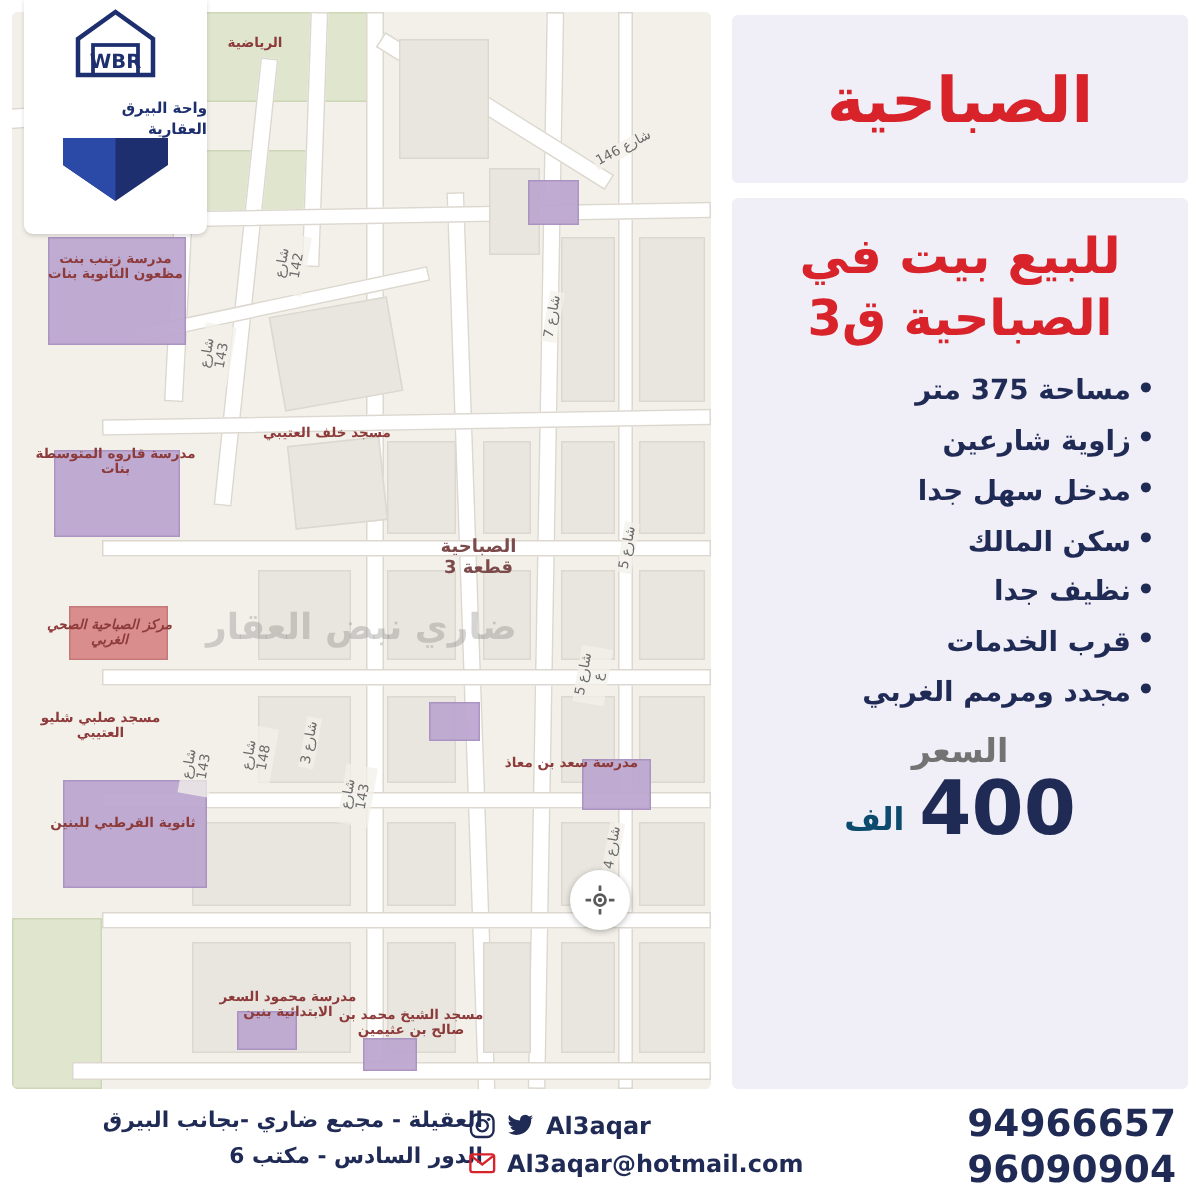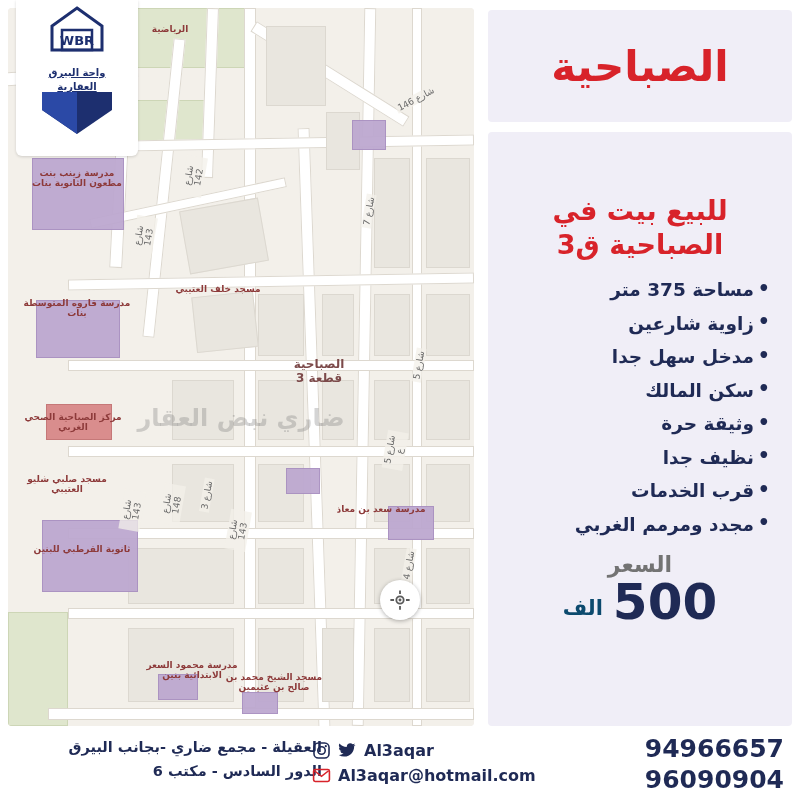--- a/index.html
+++ b/index.html
@@ -105,27 +105,25 @@
     left: 16px; top: 0px;
     width: 122px; height: 156px;
     background: #ffffff;
     border-radius: 0 0 6px 6px;
     box-shadow: 0 1px 3px rgba(0,0,0,.15);
     z-index: 6;
     overflow: hidden;
   }
   #logo-badge .logo-txt {
     position:absolute; left:0; right:0; top:66px;
-    text-align:center;
     color:#1d2f6f;
     font-size:10px;
     font-weight:bold;
     line-height:1.35;
     direction: rtl;
-    text-decoration: underline;
   }
 
   
   #title-card {
     position: absolute;
     left: 488px; top: 10px;
     width: 304px; height: 112px;
     background: #f0eef7;
     border-radius: 4px;
     display: flex; align-items: center; justify-content: center;
@@ -141,27 +139,26 @@
   #info-card {
     position: absolute;
     left: 488px; top: 132px;
     width: 304px; height: 594px;
     background: #f0eef7;
     border-radius: 4px;
     padding: 18px 16px 10px 16px;
   }
   #info-card .headline {
     color: #d8232a;
-    font-size: 27px;
+    font-size: 33px;
     font-weight: bold;
     line-height: 1.25;
     text-align: center;
     direction: rtl;
     margin-bottom: 12px;
-    margin-top: 44px;
   }
   ul.features {
     list-style: none;
     direction: rtl;
     padding: 0 6px 0 0;
     margin: 0;
   }
   ul.features li {
     color: #1f2a55;
     font-size: 18.5px;
@@ -327,21 +324,21 @@
 
     <div class="map-label big" style="left:256px;top:350px;width:110px;">الصباحية
 قطعة 3</div>
     <div class="watermark">ضاري نبض العقار</div>
 
     <div class="map-label" style="left:130px;top:16px;width:64px;">الرياضية</div>
     <div class="map-label" style="left:10px;top:160px;width:118px;">مدرسة زينب بنت
 مظعون الثانوية بنات</div>
     <div class="map-label" style="left:10px;top:290px;width:118px;">مدرسة قاروه المتوسطة
 بنات</div>
-    <div class="map-label" style="left:10px;top:404px;width:110px;">مركز الصباحية الصحي
+    <div class="map-label" style="left:10px;top:404px;width:110px;font-style:italic;">مركز الصباحية الصحي
 الغربي</div>
     <div class="map-label" style="left:6px;top:466px;width:106px;">مسجد صلبي شليو العتيبي</div>
     <div class="map-label" style="left:20px;top:536px;width:108px;">ثانوية القرطبي للبنين</div>
     <div class="map-label" style="left:160px;top:276px;width:100px;">مسجد خلف العتيبي</div>
     <div class="map-label" style="left:318px;top:496px;width:110px;">مدرسة سعد بن معاذ</div>
     <div class="map-label" style="left:132px;top:652px;width:104px;">مدرسة محمود السعر
 الابتدائية بنين</div>
     <div class="map-label" style="left:212px;top:664px;width:108px;">مسجد الشيخ محمد بن
 صالح بن عثيمين</div>
 
@@ -389,29 +386,28 @@
     <div class="title">الصباحية</div>
   </div>
 
   <div id="info-card">
     <div class="headline">للبيع بيت في الصباحية ق3</div>
     <ul class="features">
       <li>مساحة 375 متر</li>
       <li>زاوية شارعين</li>
       <li>مدخل سهل جدا</li>
       <li>سكن المالك</li>
-      <li>وثيقة حرة</li>
       <li>نظيف جدا</li>
       <li>قرب الخدمات</li>
       <li>مجدد ومرمم الغربي</li>
     </ul>
     <div id="price-block">
       <div class="price-label">السعر</div>
       <div class="price-row">
-        <span class="price-value">500</span>
+        <span class="price-value">400</span>
         <span class="price-unit">الف</span>
       </div>
     </div>
   </div>
 
   <div id="footer">
     <div id="addr">
       <div>العقيلة - مجمع ضاري -بجانب البيرق</div>
       <div>الدور السادس - مكتب 6</div>
     </div>

